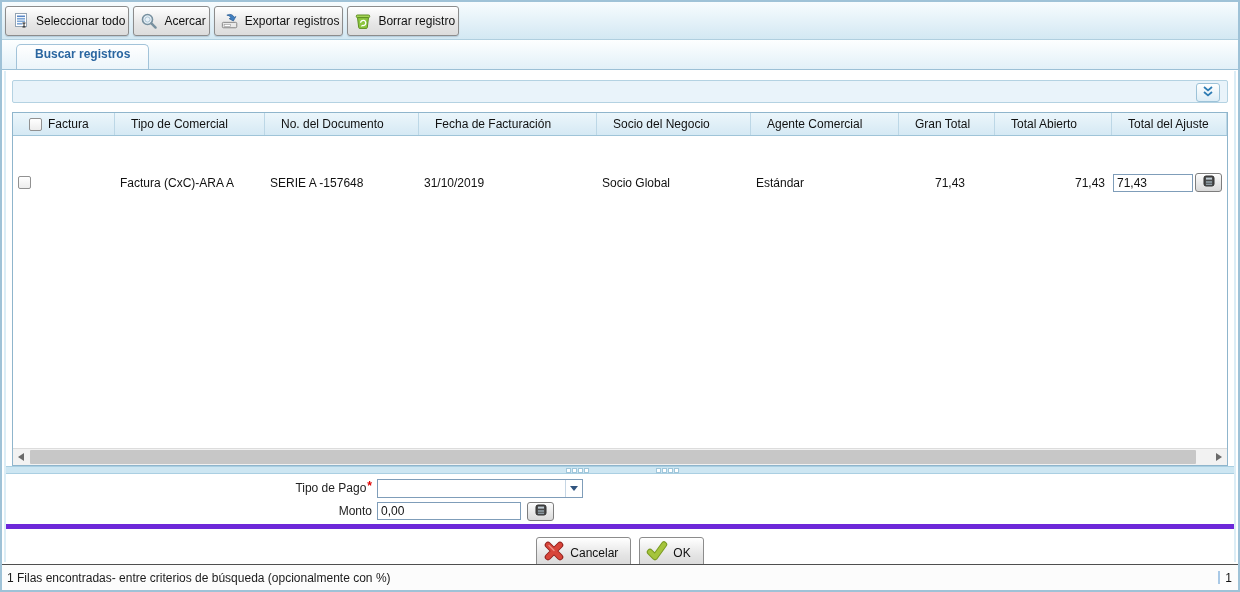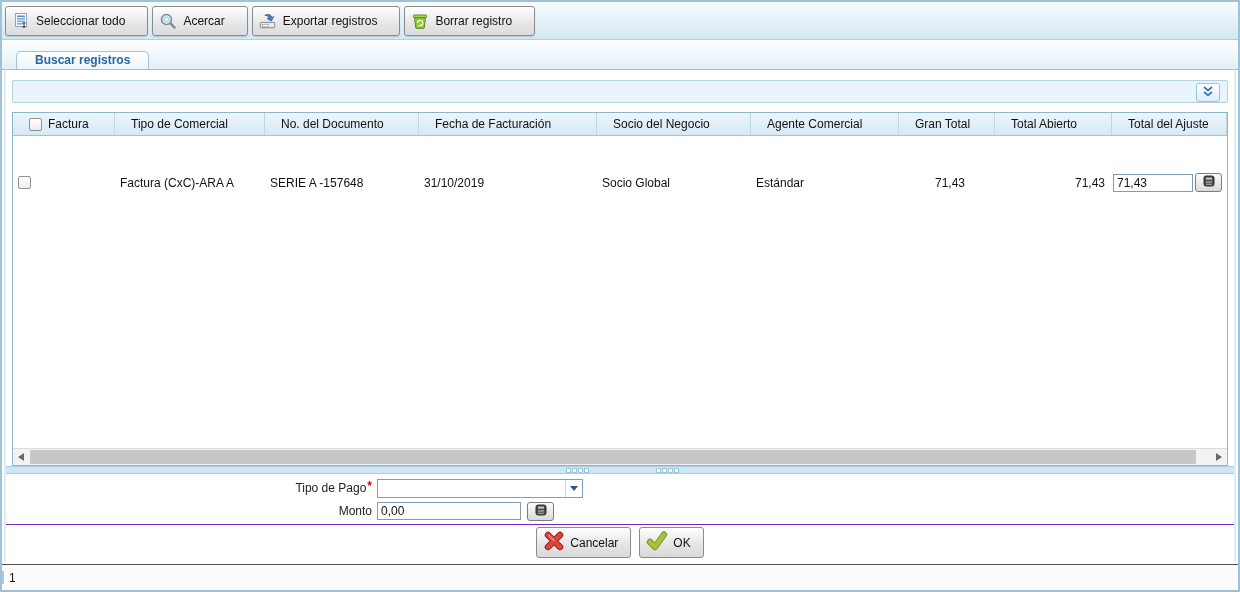--- a/index.html
+++ b/index.html
@@ -2,26 +2,26 @@
 <html><head>
 <meta charset="utf-8">
 <style>
   html,body{margin:0;padding:0;background:#eef3f7;}
   *{box-sizing:border-box;}
   body{font-family:"Liberation Sans", sans-serif;font-size:12px;color:#111;}
   .window{position:relative;width:1240px;height:592px;background:#fff;border:2px solid #9fc2d7;overflow:hidden;}
 
   
   .toolbar{position:absolute;left:0;right:0;top:0;height:38px;background:linear-gradient(#f7fcfe,#d3e8f3);border-bottom:1px solid #b0cfdf;display:flex;align-items:center;gap:4px;padding:0 0 0 3px;}
-  .tbtn{display:inline-flex;align-items:center;gap:6px;height:30px;padding:0 22px 0 6px;background:linear-gradient(#ffffff,#e6e6e6 60%,#dcdcdc);border:1px solid #8c8c8c;border-radius:3px;box-shadow:inset 0 1px 0 #fff, 0 1px 1px rgba(120,150,170,.35);cursor:pointer;white-space:nowrap;}
+  .tbtn{display:inline-flex;align-items:center;gap:6px;height:30px;padding:0 3px 0 6px;background:linear-gradient(#ffffff,#e6e6e6 60%,#dcdcdc);border:1px solid #8c8c8c;border-radius:3px;box-shadow:inset 0 1px 0 #fff, 0 1px 1px rgba(120,150,170,.35);cursor:pointer;white-space:nowrap;}
   .tbtn .ic{display:inline-flex;width:18px;height:18px;align-items:center;justify-content:center;}
 
   
   .tabstrip{position:absolute;left:0;right:0;top:38px;height:30px;background:linear-gradient(#fdffff,#e2f0f8);border-bottom:1px solid #9cc0d6;}
-  .tab{position:absolute;left:14px;bottom:0;height:18px;padding:2px 18px;display:flex;align-items:flex-end;background:linear-gradient(#ffffff,#ecf5fa);border:1px solid #a2c3d9;border-bottom:none;border-radius:5px 5px 0 0;color:#2a66a0;font-weight:bold;cursor:pointer;}
+  .tab{position:absolute;left:14px;bottom:0;height:25px;padding:2px 18px;display:flex;align-items:flex-start;background:linear-gradient(#ffffff,#ecf5fa);border:1px solid #a2c3d9;border-bottom:none;border-radius:5px 5px 0 0;color:#2a66a0;font-weight:bold;cursor:pointer;}
 
   
   .content{position:absolute;left:2px;right:2px;top:69px;bottom:28px;background:#fff;border-left:2px solid #dcedf6;border-right:2px solid #dcedf6;}
 
   .filter-panel{position:absolute;left:6px;right:6px;top:9px;height:23px;background:#e9f3fa;border:1px solid #b4d2e2;border-radius:2px;}
   .expand-btn{position:absolute;right:7px;top:2px;width:24px;height:19px;background:linear-gradient(#ffffff,#ddedf6);border:1px solid #9cc2d8;border-radius:3px;display:flex;align-items:center;justify-content:center;cursor:pointer;}
 
   
   .grid{position:absolute;left:6px;right:6px;top:41px;height:354px;border:1px solid #8fb5cc;background:#fff;overflow:hidden;}
   .gh{display:flex;height:23px;background:linear-gradient(#ecf6fb,#d5e9f4);border-bottom:1px solid #9fc4d8;}
@@ -69,21 +69,21 @@
   .form{position:absolute;left:0;right:0;top:403px;bottom:0;background:#fff;}
   .frow{position:absolute;left:0;right:0;height:20px;display:flex;align-items:center;padding-left:20px;}
   .frow .lbl{position:absolute;left:0;width:366px;text-align:right;color:#222;}
   .req{color:#e00000;font-weight:bold;position:relative;top:-2px;margin-left:1px;}
   .combobox{position:absolute;left:371px;width:206px;height:19px;border:1px solid #7f9db9;background:#fff;display:flex;cursor:pointer;}
   .combo-text{flex:1;}
   .combo-arrow{width:17px;display:flex;align-items:center;justify-content:center;border-left:1px solid #c6d6e4;background:#fff;}
   .darr{width:0;height:0;border-style:solid;border-width:5px 4px 0 4px;border-color:#31557f transparent transparent transparent;}
   .monto-input{position:absolute;left:371px;width:144px;}
   .monto-calc{position:absolute;left:521px;}
-  .confirm{position:absolute;left:0;right:0;top:50px;border-top:1px solid #6d28d9;height:40px;display:flex;align-items:flex-start;justify-content:center;gap:8px;padding-top:2px;}
+  .confirm{position:absolute;left:0;right:0;top:50px;border-top:5px solid #6d28d9;height:40px;display:flex;align-items:flex-start;justify-content:center;gap:8px;padding-top:8px;}
   .cbtn{display:inline-flex;align-items:center;gap:5px;height:31px;padding:0 12px 0 6px;background:linear-gradient(#ffffff,#e4e4e4 60%,#d9d9d9);border:1px solid #8c8c8c;border-radius:3px;box-shadow:inset 0 1px 0 #fff;cursor:pointer;}
 
   
   .statusbar{position:absolute;left:0;right:0;bottom:0;height:26px;background:#fcfcfc;border-top:1px solid #4f4f4f;display:flex;align-items:center;}
   .status-text{padding-left:5px;flex:1;color:#1b1b1b;}
   .status-right{display:flex;align-items:center;gap:5px;padding-right:6px;}
   .status-div{width:2px;height:13px;background:#a9c9e6;}
 </style>
 </head>
 <body>
@@ -309,19 +309,20 @@
               <path d="M4 12 L9 17 L18 4.5" fill="none" stroke="#a5c43c" stroke-width="4.4" stroke-linecap="round" stroke-linejoin="round"></path>
             </svg>
           </span>
           <span>OK</span>
         </div>
       </div>
     </div>
   </div>
 
   <div class="statusbar">
+    <span class="status-text">1 Filas encontradas- entre criterios de búsqueda (opcionalmente con %)</span>
     <span class="status-right">
       <span class="status-div"></span>
       <span>1</span>
     </span>
   </div>
 
 </div>
 
 </body></html>

